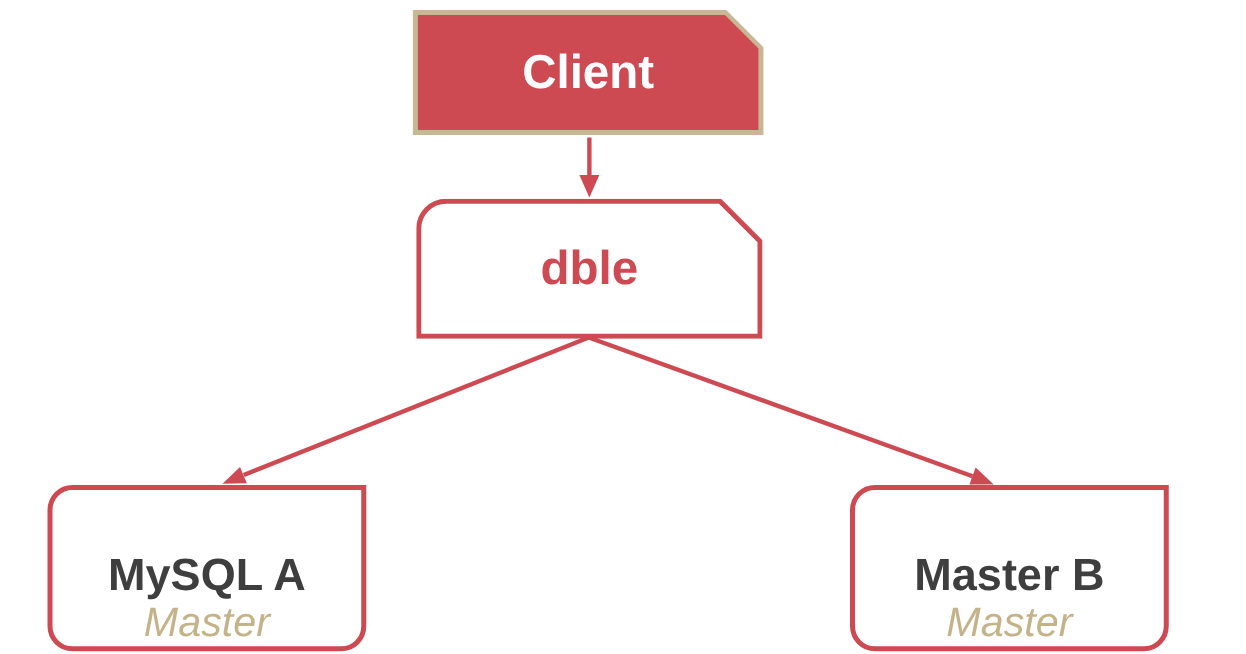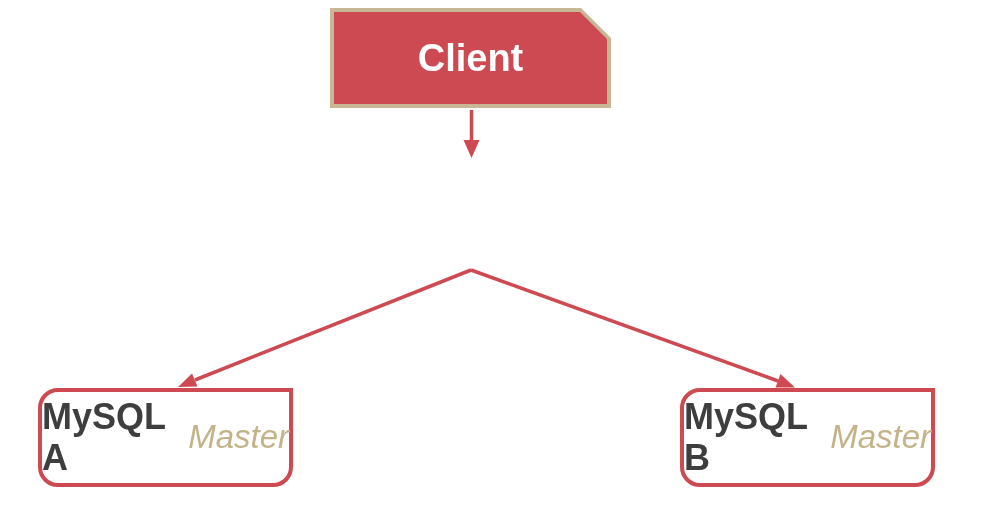--- a/index.html
+++ b/index.html
@@ -74,26 +74,26 @@
     position:absolute;
     left:0;top:0;width:100%;height:100%;
     display:flex;align-items:center;justify-content:center;
     color:var(--red);
     font-size:38px;
     font-weight:700;
   }
   
   .mysql-node{
     position:absolute;
-    width:255px;height:99px;
+    width:255px;height:133px;
     background:#fff;
     border:4px solid var(--red);
     border-radius:20px 0 20px 20px;
-    display:flex;flex-direction:row;
-    align-items:center;justify-content:center;
+    display:flex;flex-direction:column;
+    align-items:center;justify-content:flex-end;
     line-height:1.12;
   }
   .mysql-node.a{left:38px;top:388px;}
   .mysql-node.b{left:680px;top:388px;}
   .mysql-name{
     color:var(--label-text);
     font-size:36px;
     font-weight:700;
   }
   .mysql-role{
@@ -125,24 +125,30 @@
       <polygon points="795,387.5 775.5,387.5 780.5,374"></polygon>
     </g>
   </svg>
 
   <div class="client-node">
     <div class="client-inner">
       <span class="client-label">Client</span>
     </div>
   </div>
 
+  <div class="dble-node">
+    <svg class="dble-shape" viewBox="0 0 277 112" xmlns="http://www.w3.org/2000/svg">
+      <path d="M 24 2 H 243 L 275 34 V 110 H 2 V 24 A 22 22 0 0 1 24 2 Z"></path>
+    </svg>
+    <div class="dble-label">dble</div>
+  </div>
 
   <div class="mysql-node a">
     <span class="mysql-name">MySQL A</span>
     <span class="mysql-role">Master</span>
   </div>
 
   <div class="mysql-node b">
-    <span class="mysql-name">MySQL B</span>
+    <span class="mysql-name">Master B</span>
     <span class="mysql-role">Master</span>
   </div>
 
 </div>
 
 </body></html>

